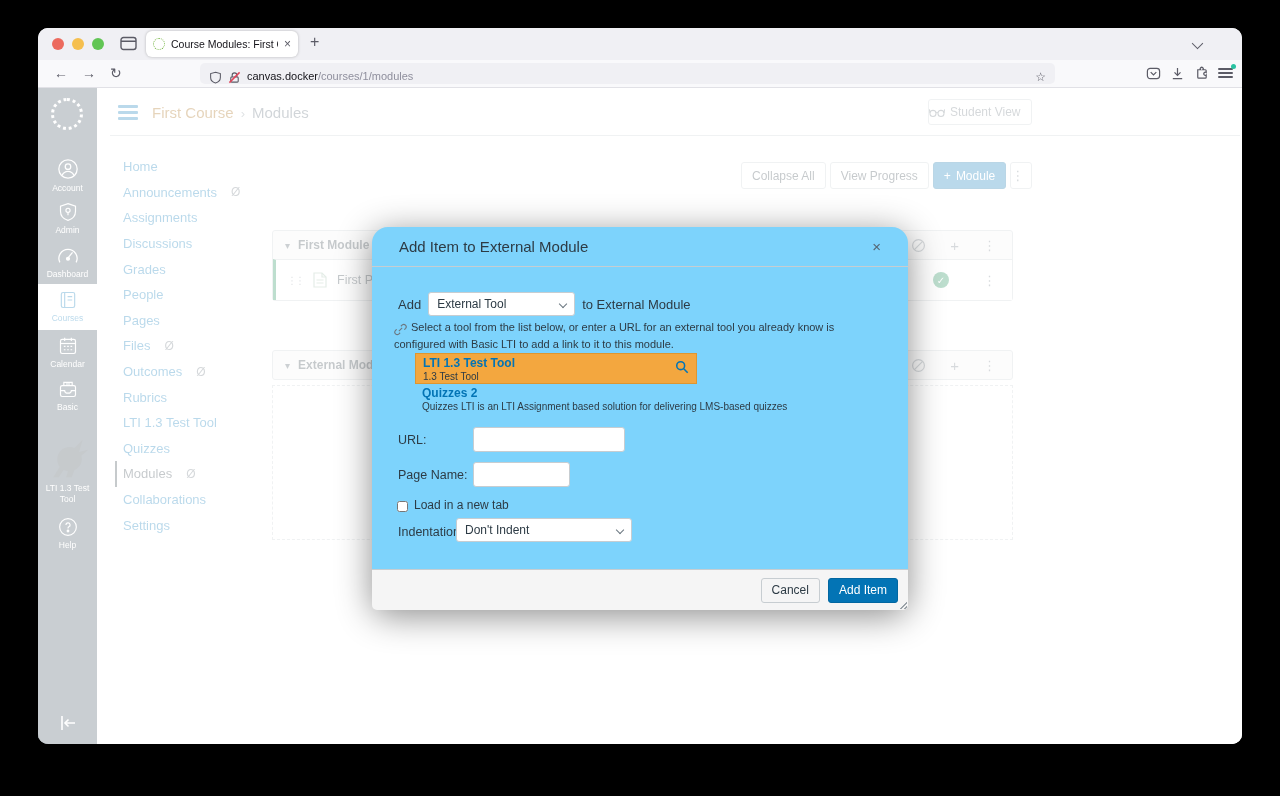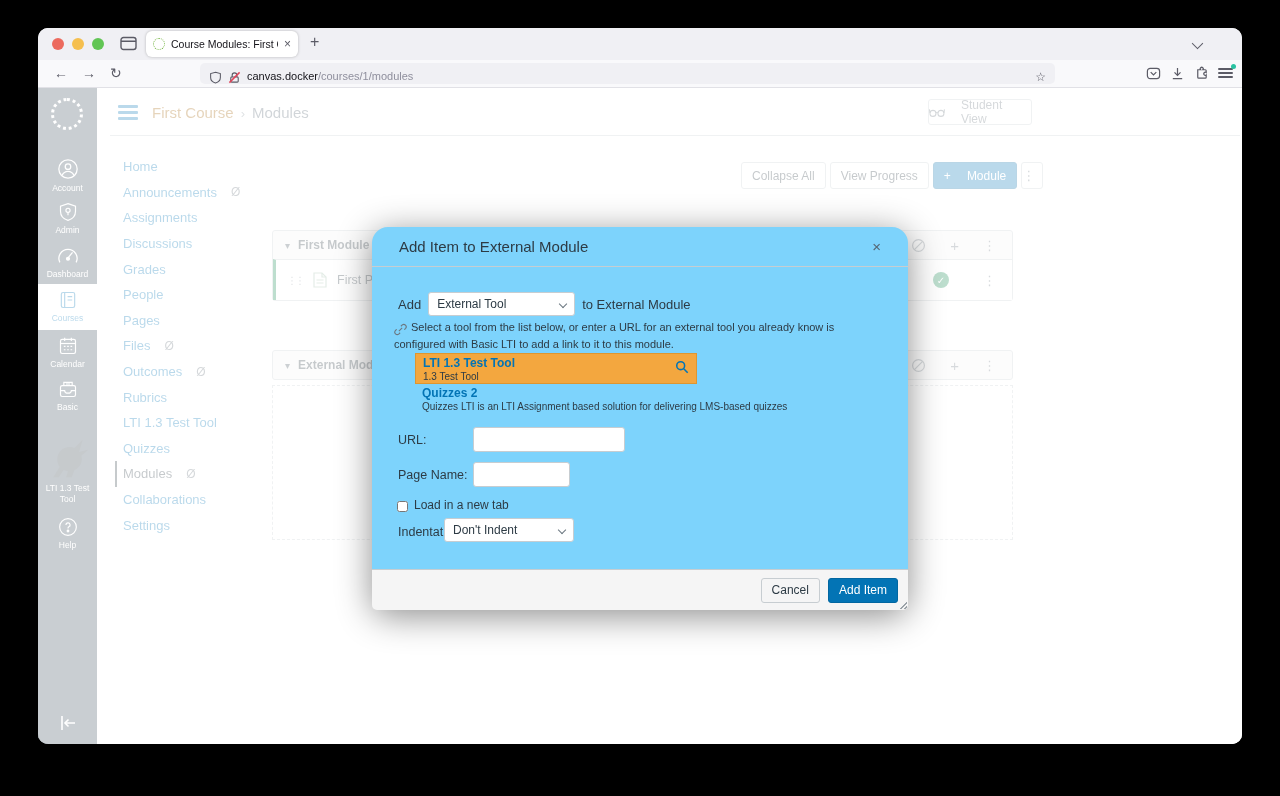--- a/index.html
+++ b/index.html
@@ -37,21 +37,21 @@
   .gnav-item svg{display:block;margin:0 auto 3px auto;}
   .gnav-item.active{background:#fff;color:#0374B5;padding:6px 0;}
   .gnav-collapse{position:absolute;left:0;bottom:8px;width:59px;text-align:center;}
   
   .crumb-burger{position:absolute;left:80px;top:17px;width:20px;height:15px;display:flex;flex-direction:column;justify-content:space-between;}
   .crumb-burger span{height:2.6px;background:#0374B5;border-radius:1px;}
   .breadcrumb{position:absolute;left:114px;top:16px;font-size:15px;}
   .breadcrumb .lnk{color:#a16207;}
   .breadcrumb .sep{color:#8B969E;margin:0 7px;font-size:13px;}
   .breadcrumb .cur{color:#556572;}
-  .btn{display:inline-flex;align-items:center;justify-content:flex-start;gap:16px;border:1px solid #C7CDD1;background:#fff;
+  .btn{display:inline-flex;align-items:center;justify-content:flex-start;gap:5px;border:1px solid #C7CDD1;background:#fff;
        border-radius:3px;font-size:12px;color:#2D3B45;box-sizing:border-box;cursor:pointer;}
   .studentview{position:absolute;left:890px;top:11px;width:104px;height:26px;color:#66717A;}
   .hdr-divider{position:absolute;left:72px;top:47px;width:1130px;height:1px;background:#C7CDD1;}
   .coursenav{position:absolute;left:85px;top:66px;width:165px;}
   .cn-item{height:25.6px;display:flex;align-items:center;font-size:13px;color:#0374B5;cursor:pointer;}
   .cn-item.active{color:#2D3B45;border-left:2px solid #2D3B45;padding-left:6px;margin-left:-8px;}
   .eye{margin-left:14px;font-size:12px;color:#66717A;}
   .actions{position:absolute;top:74px;left:703px;display:flex;gap:4px;}
   .actions .btn{height:27px;padding:0 10px;}
   .btn.primary{background:#0374B5;border-color:#0267A1;color:#fff;}
@@ -416,21 +416,21 @@
 
         <label class="frow-label" style="top:241px">Page Name:</label>
         <input class="tinput" style="top: 235px; width: 97px;" type="text" value="">
 
         <div class="cbrow">
           <input type="checkbox" style="">
           <span>Load in a new tab</span>
         </div>
 
         <label class="frow-label" style="top:298px">Indentation:</label>
-        <span class="selectbox" style="position:absolute;left:72px;top:291px;width:130px">
+        <span class="selectbox" style="position:absolute;left:84px;top:291px;width:176px">
           <span>Don't Indent</span>
           <span class="chev"></span>
         </span>
 
         <div class="modal-footer">
           <div class="btn">
               <span>Cancel</span>
             </div>
           <div class="btn primary">
               <span>Add Item</span>

